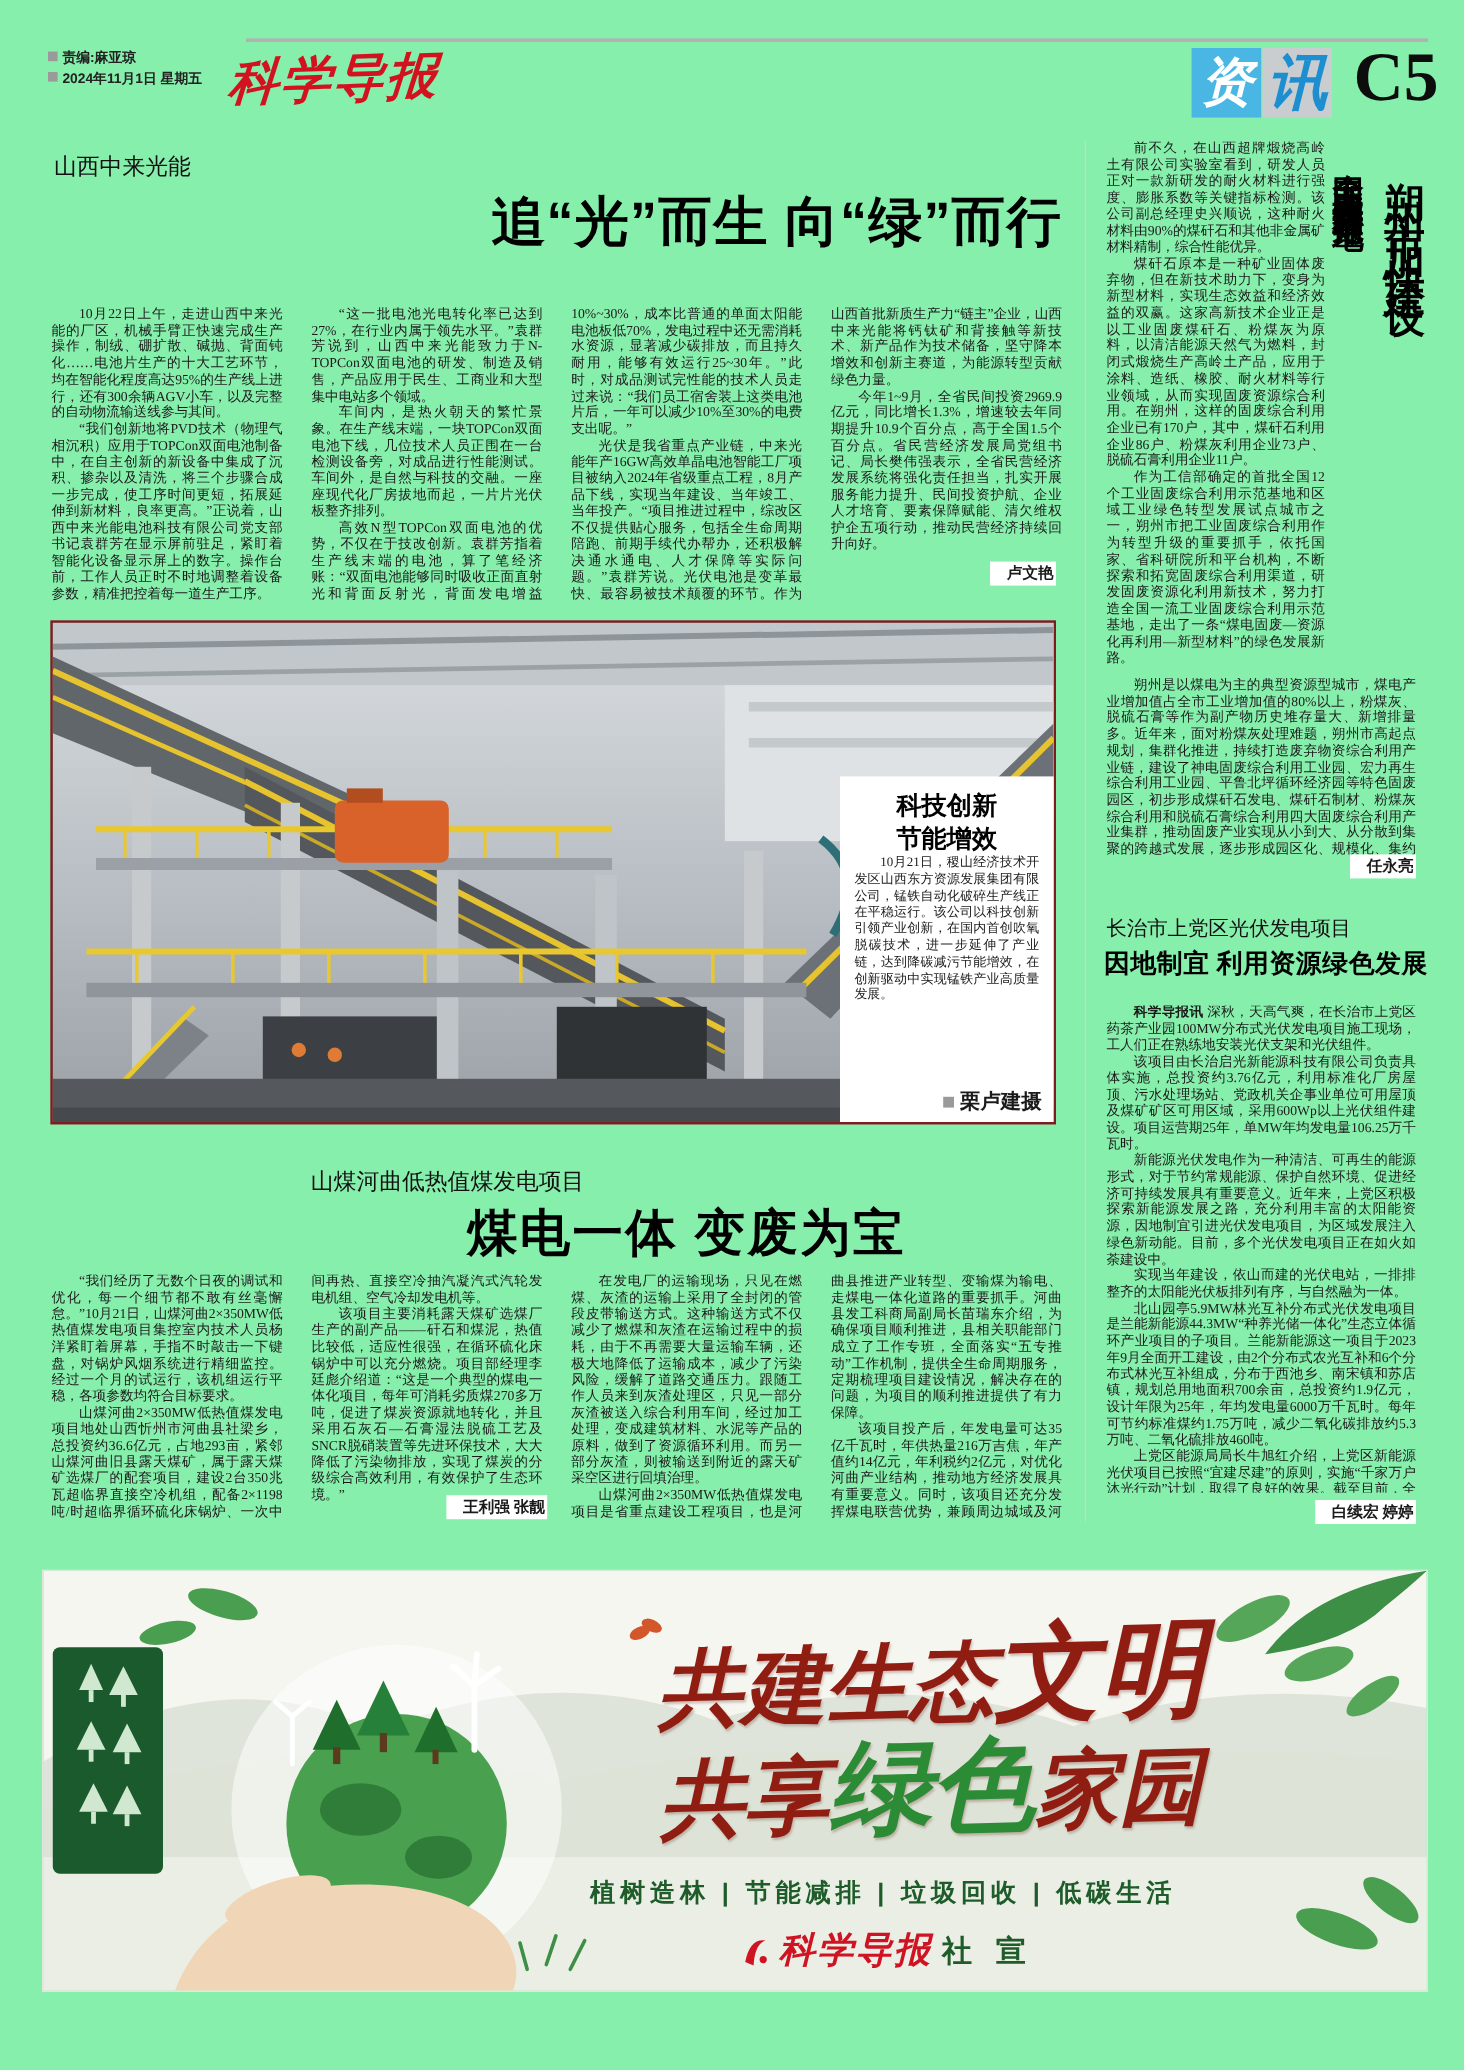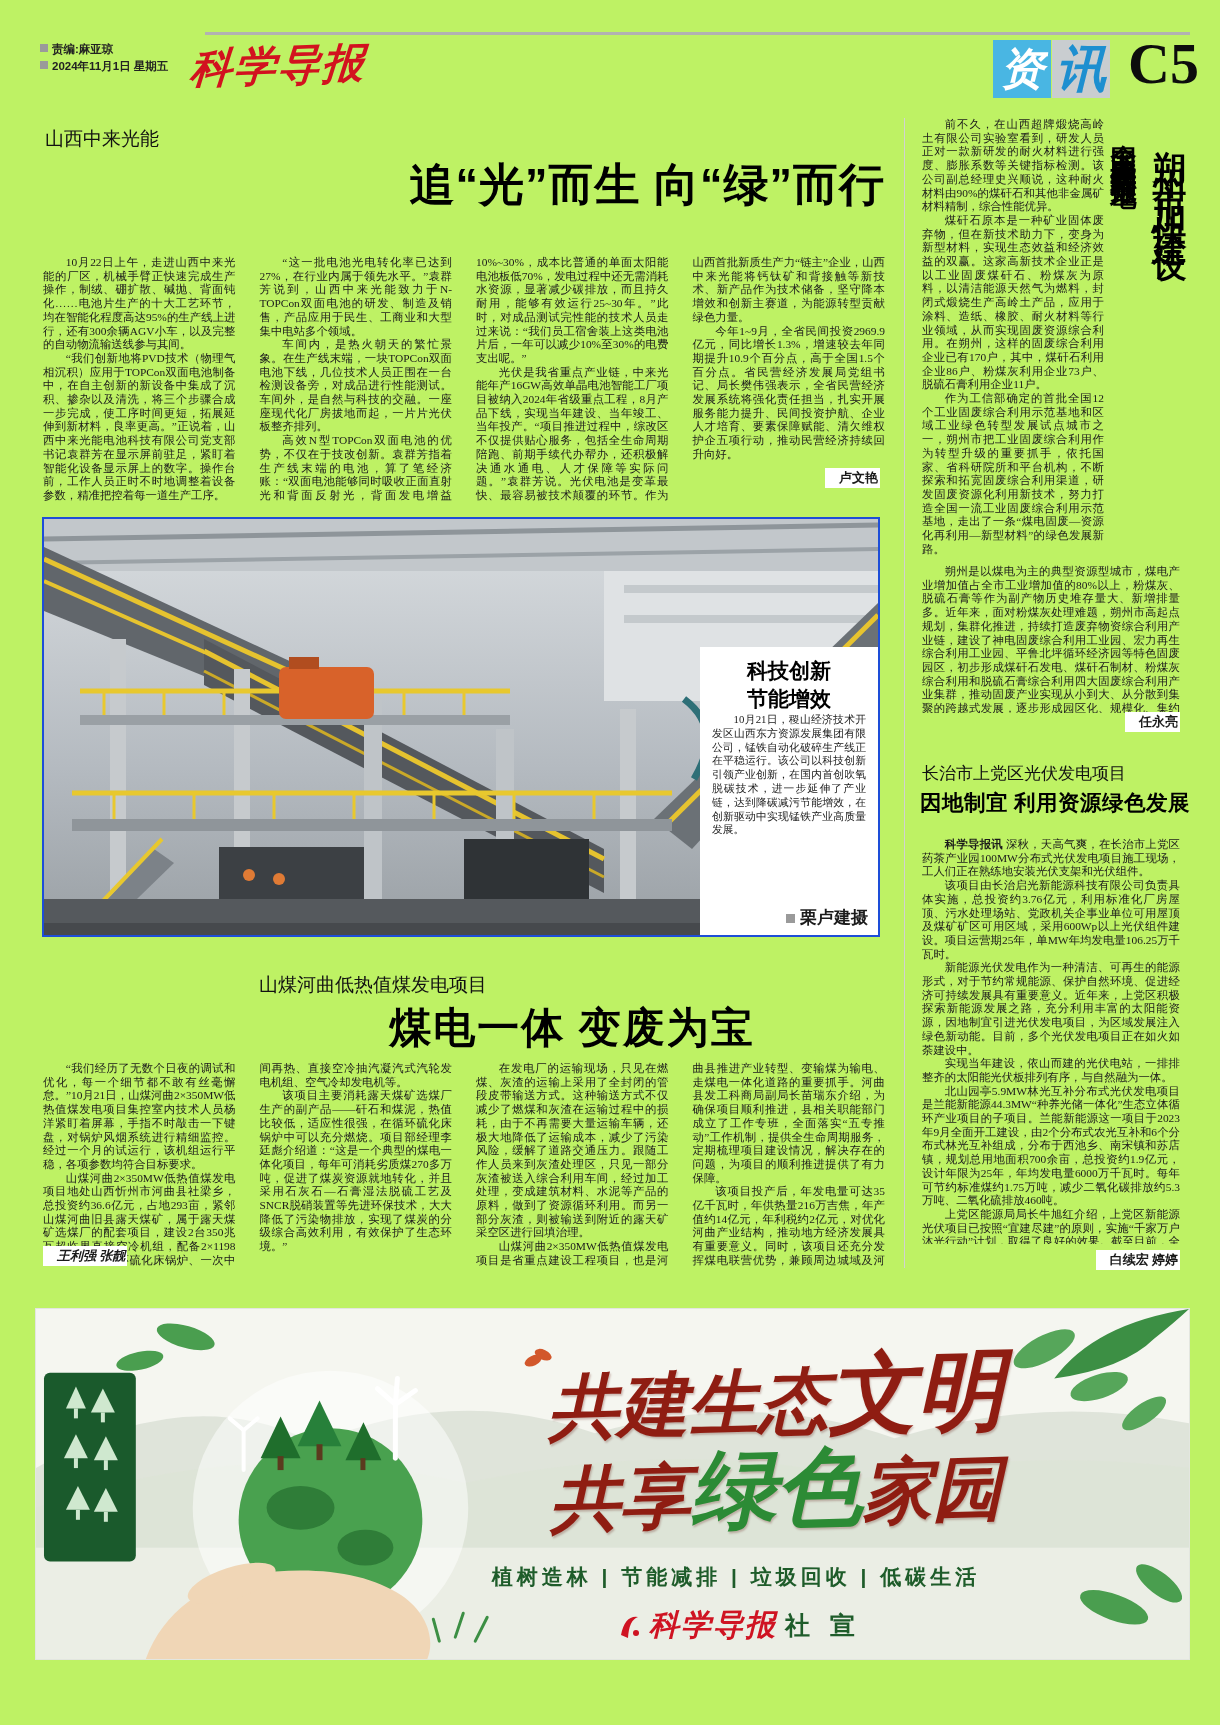--- a/index.html
+++ b/index.html
@@ -1,16 +1,16 @@
 <!DOCTYPE html>
 <html><head>
 <meta charset="utf-8">
 <style>
   html,body{margin:0;padding:0;background:#e8e8e8;}
-  .page{position:relative;width:1220px;height:1725px;background:#bef264;margin:0 auto;overflow:hidden;
+  .page{position:relative;width:1220px;height:1725px;background:#86efac;margin:0 auto;overflow:hidden;
         font-family:"Liberation Serif","DejaVu Serif",serif;color:#1a1a1a;}
   .sans{font-family:"Liberation Sans","DejaVu Sans",sans-serif;}
   .abs{position:absolute;}
 
   
   .top-rule{position:absolute;left:205px;top:32px;width:985px;height:3px;background:#b2b2b2;}
   .hdr-meta{position:absolute;left:40px;top:41px;font-size:11.5px;font-weight:bold;line-height:17px;
             font-family:"Liberation Sans","DejaVu Sans",sans-serif;color:#222;}
   .sq{display:inline-block;width:8px;height:8px;background:#9a9a9a;margin-right:4px;vertical-align:1px;}
   .masthead{position:absolute;left:190px;top:38px;font-size:42px;font-weight:bold;font-style:italic;
@@ -38,35 +38,35 @@
   
   .vdiv{position:absolute;left:904px;top:118px;width:1px;height:1150px;background:#d2d2d2;}
   #sz-colA{left:922px;top:118px;width:182px;height:444px;overflow:hidden;}
   #sz-colB{left:922px;top:565px;width:258px;height:148px;overflow:hidden;}
   #sz-byline{left:922px;top:712px;width:258px;text-align:right;}
   .vhead{position:absolute;writing-mode:vertical-rl;font-weight:bold;color:#000;}
   #vh1{left:1146px;top:124px;height:420px;font-size:34px;letter-spacing:16px;}
   #vh2{left:1106px;top:124px;height:424px;font-size:26px;letter-spacing:3px;}
 
   
-  #photo-frame{left:42px;top:517px;width:838px;height:420px;border:2px solid #1d4ed8;box-sizing:border-box;background:#9aa0a5;}
+  #photo-frame{left:42px;top:517px;width:838px;height:420px;border:2px solid #7f1d1d;box-sizing:border-box;background:#9aa0a5;}
   #photo-frame svg{display:block;width:100%;height:100%;}
   #caption-panel{position:absolute;right:0;top:128px;bottom:0;width:178px;background:#ffffff;
                  padding:10px 12px 26px 12px;box-sizing:border-box;}
   .cap-title{font-size:21px;font-weight:bold;text-align:center;line-height:28px;color:#000;}
   .cap-text{font-size:10.8px;line-height:13.8px;text-align:justify;text-indent:2em;}
   .cap-credit{position:absolute;right:10px;bottom:6px;font-size:17px;font-weight:bold;}
   .credit-sq{display:inline-block;width:9px;height:9px;background:#9a9a9a;margin-right:5px;}
 
   
   #md-kicker{left:259px;top:972px;}
   #md-headline{left:259px;top:1000px;width:626px;text-align:center;font-size:42px;font-weight:bold;
                letter-spacing:2px;font-family:"Liberation Sans","DejaVu Sans",sans-serif;color:#000;}
   #md-cols{left:43px;top:1062px;width:842px;height:206px;}
-  #md-byline{left:43px;top:1246px;width:842px;text-align:left;padding-right:70px;box-sizing:border-box;font-style:italic;}
+  #md-byline{left:28px;top:1246px;width:842px;text-align:center;padding-right:70px;box-sizing:border-box;}
   #md-byline .byline{background:#fff;}
 
   
   #cz-kicker{left:922px;top:762px;font-size:17px;}
   #cz-headline{left:920px;top:788px;width:262px;font-size:21.5px;font-weight:bold;letter-spacing:0.5px;
                color:#000;white-space:nowrap;}
   #cz-body{left:922px;top:838px;width:258px;height:406px;overflow:hidden;}
   #cz-byline{left:922px;top:1250px;width:258px;text-align:right;}
   .lead{font-weight:bold;font-family:"Liberation Sans","DejaVu Sans",sans-serif;font-size:11.4px;}
 

